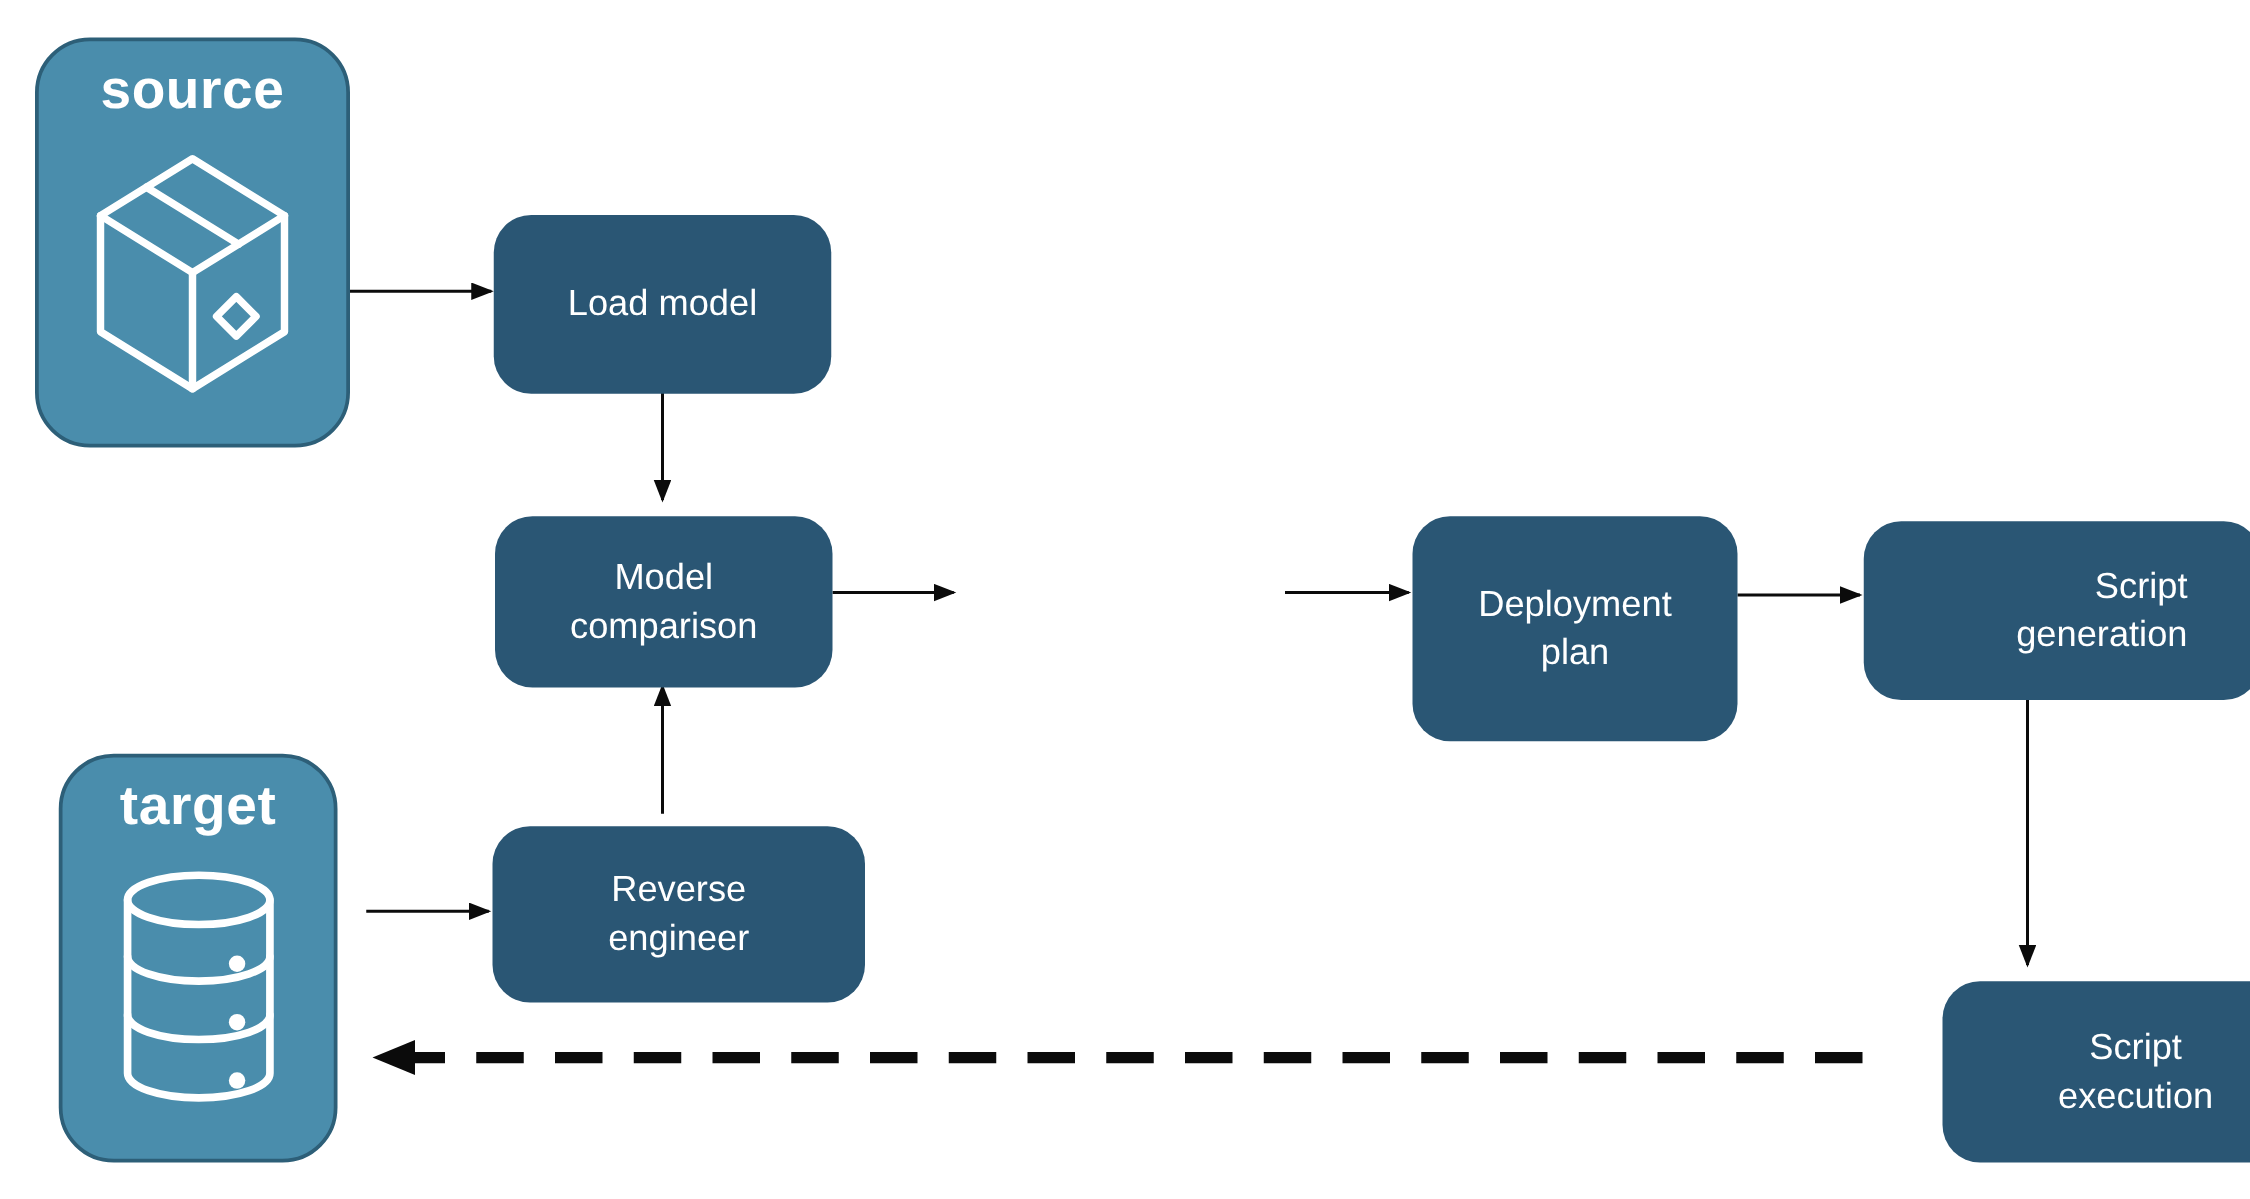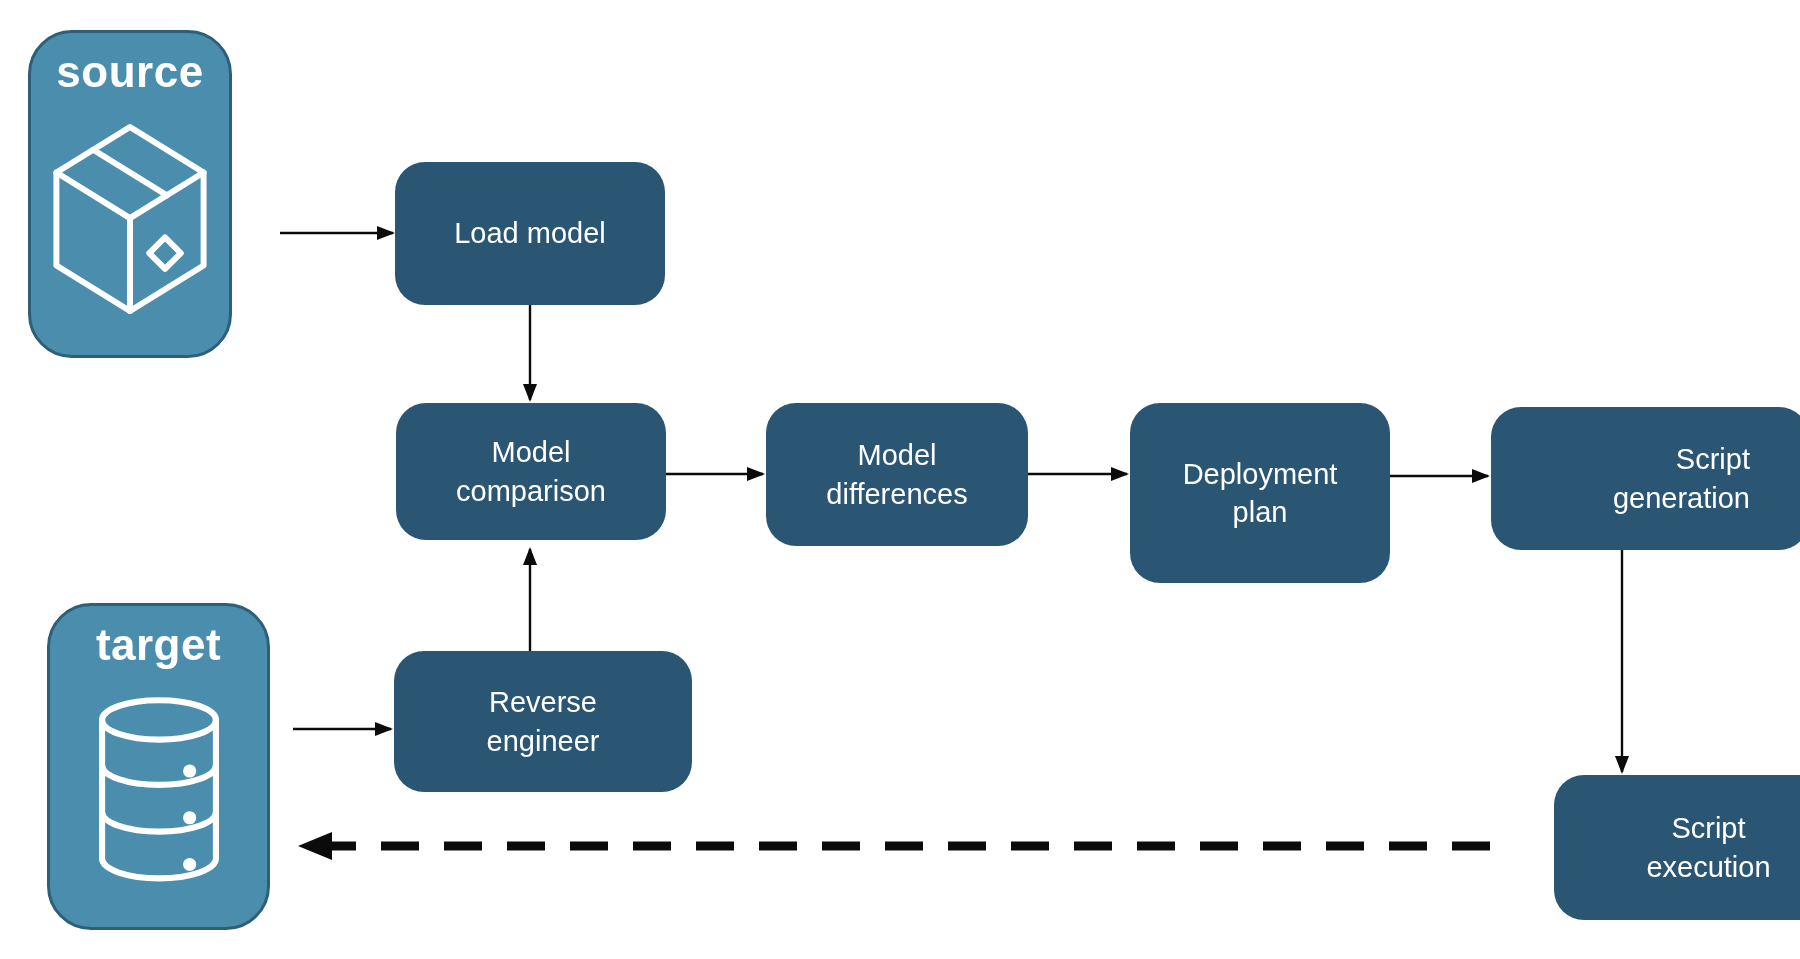--- a/index.html
+++ b/index.html
@@ -15,21 +15,21 @@
     position:relative;width:1800px;height:959px;background:var(--canvas-bg);
     font-family:"Liberation Sans","DejaVu Sans",sans-serif;overflow:hidden;
   }
   .edges{position:absolute;left:0;top:0;width:1800px;height:959px;pointer-events:none;}
   .arrow{stroke:var(--arrow-color);stroke-width:2.4;fill:none;}
   .arrow-dashed{stroke:var(--arrow-color);stroke-width:9;fill:none;stroke-dasharray:38 25;}
   .ah-fill{fill:var(--arrow-color);}
   .node{
     position:absolute;background:var(--process-fill);border-radius:30px;
     display:flex;align-items:center;justify-content:center;
-    color:var(--text-color);font-size:29px;line-height:1.32;text-align:center;
+    color:var(--text-color);font-size:29px;line-height:1.32;text-align:center;margin-top:10px;
   }
   .node .lbl{width:200px;}
   .endpoint{
     position:absolute;background:var(--endpoint-fill);
     border:3px solid var(--endpoint-border);border-radius:44px;
     box-sizing:border-box;color:var(--text-color);
     display:flex;flex-direction:column;align-items:center;
   }
   .endpoint .title{font-size:44px;font-weight:800;margin-top:14px;letter-spacing:.5px;}
   .icon{display:block;}
@@ -54,21 +54,21 @@
     <path class="arrow" d="M530,305 L530,400" marker-end="url(#ah)"></path>
     <path class="arrow" d="M293,729 L391,729" marker-end="url(#ah)"></path>
     <path class="arrow" d="M530,651 L530,549" marker-end="url(#ah)"></path>
     <path class="arrow" d="M666,474 L763,474" marker-end="url(#ah)"></path>
     <path class="arrow" d="M1028,474 L1127,474" marker-end="url(#ah)"></path>
     <path class="arrow" d="M1390,476 L1488,476" marker-end="url(#ah)"></path>
     <path class="arrow" d="M1622,550 L1622,772" marker-end="url(#ah)"></path>
     <path class="arrow-dashed" d="M1490,846 L304,846" marker-end="url(#ahd)"></path>
   </svg>
 
-  <div class="endpoint" style="left:28px;top:30px;width:204px;height:328px;">
+  <div class="endpoint" style="left:28px;top:30px;width:252px;height:328px;">
     <div class="title">source</div>
     <svg class="icon icon-package" width="176" height="205" viewBox="0 0 100 117" fill="none" stroke="#FFFFFF" stroke-width="3.4" stroke-linecap="round" stroke-linejoin="round">
       <path d="M50,4 L92,30 L50,56 L8,30 Z"></path>
       <path d="M8,30 L8,83 L50,109 L92,83 L92,30"></path>
       <path d="M50,56 L50,109"></path>
       <path d="M29,17 L71,43"></path>
       <path d="M70,67 L79,76 L70,85 L61,76 Z"></path>
     </svg>
   </div>
 
@@ -86,23 +86,20 @@
   </div>
 
   <div class="node" style="left:395px;top:162px;width:270px;height:143px;">
     <div class="lbl">Load model</div>
   </div>
 
   <div class="node" style="left:396px;top:403px;width:270px;height:137px;">
     <div class="lbl">Model comparison</div>
   </div>
 
-  <div class="node" style="left:766px;top:403px;width:262px;height:143px;">
-    <div class="lbl">Model differences</div>
-  </div>
 
   <div class="node" style="left:1130px;top:403px;width:260px;height:180px;">
     <div class="lbl">Deployment plan</div>
   </div>
 
   <div class="node" style="left:1491px;top:407px;width:318px;height:143px;text-align:right;">
     <div class="lbl">Script generation</div>
   </div>
 
   <div class="node" style="left:394px;top:651px;width:298px;height:141px;">

